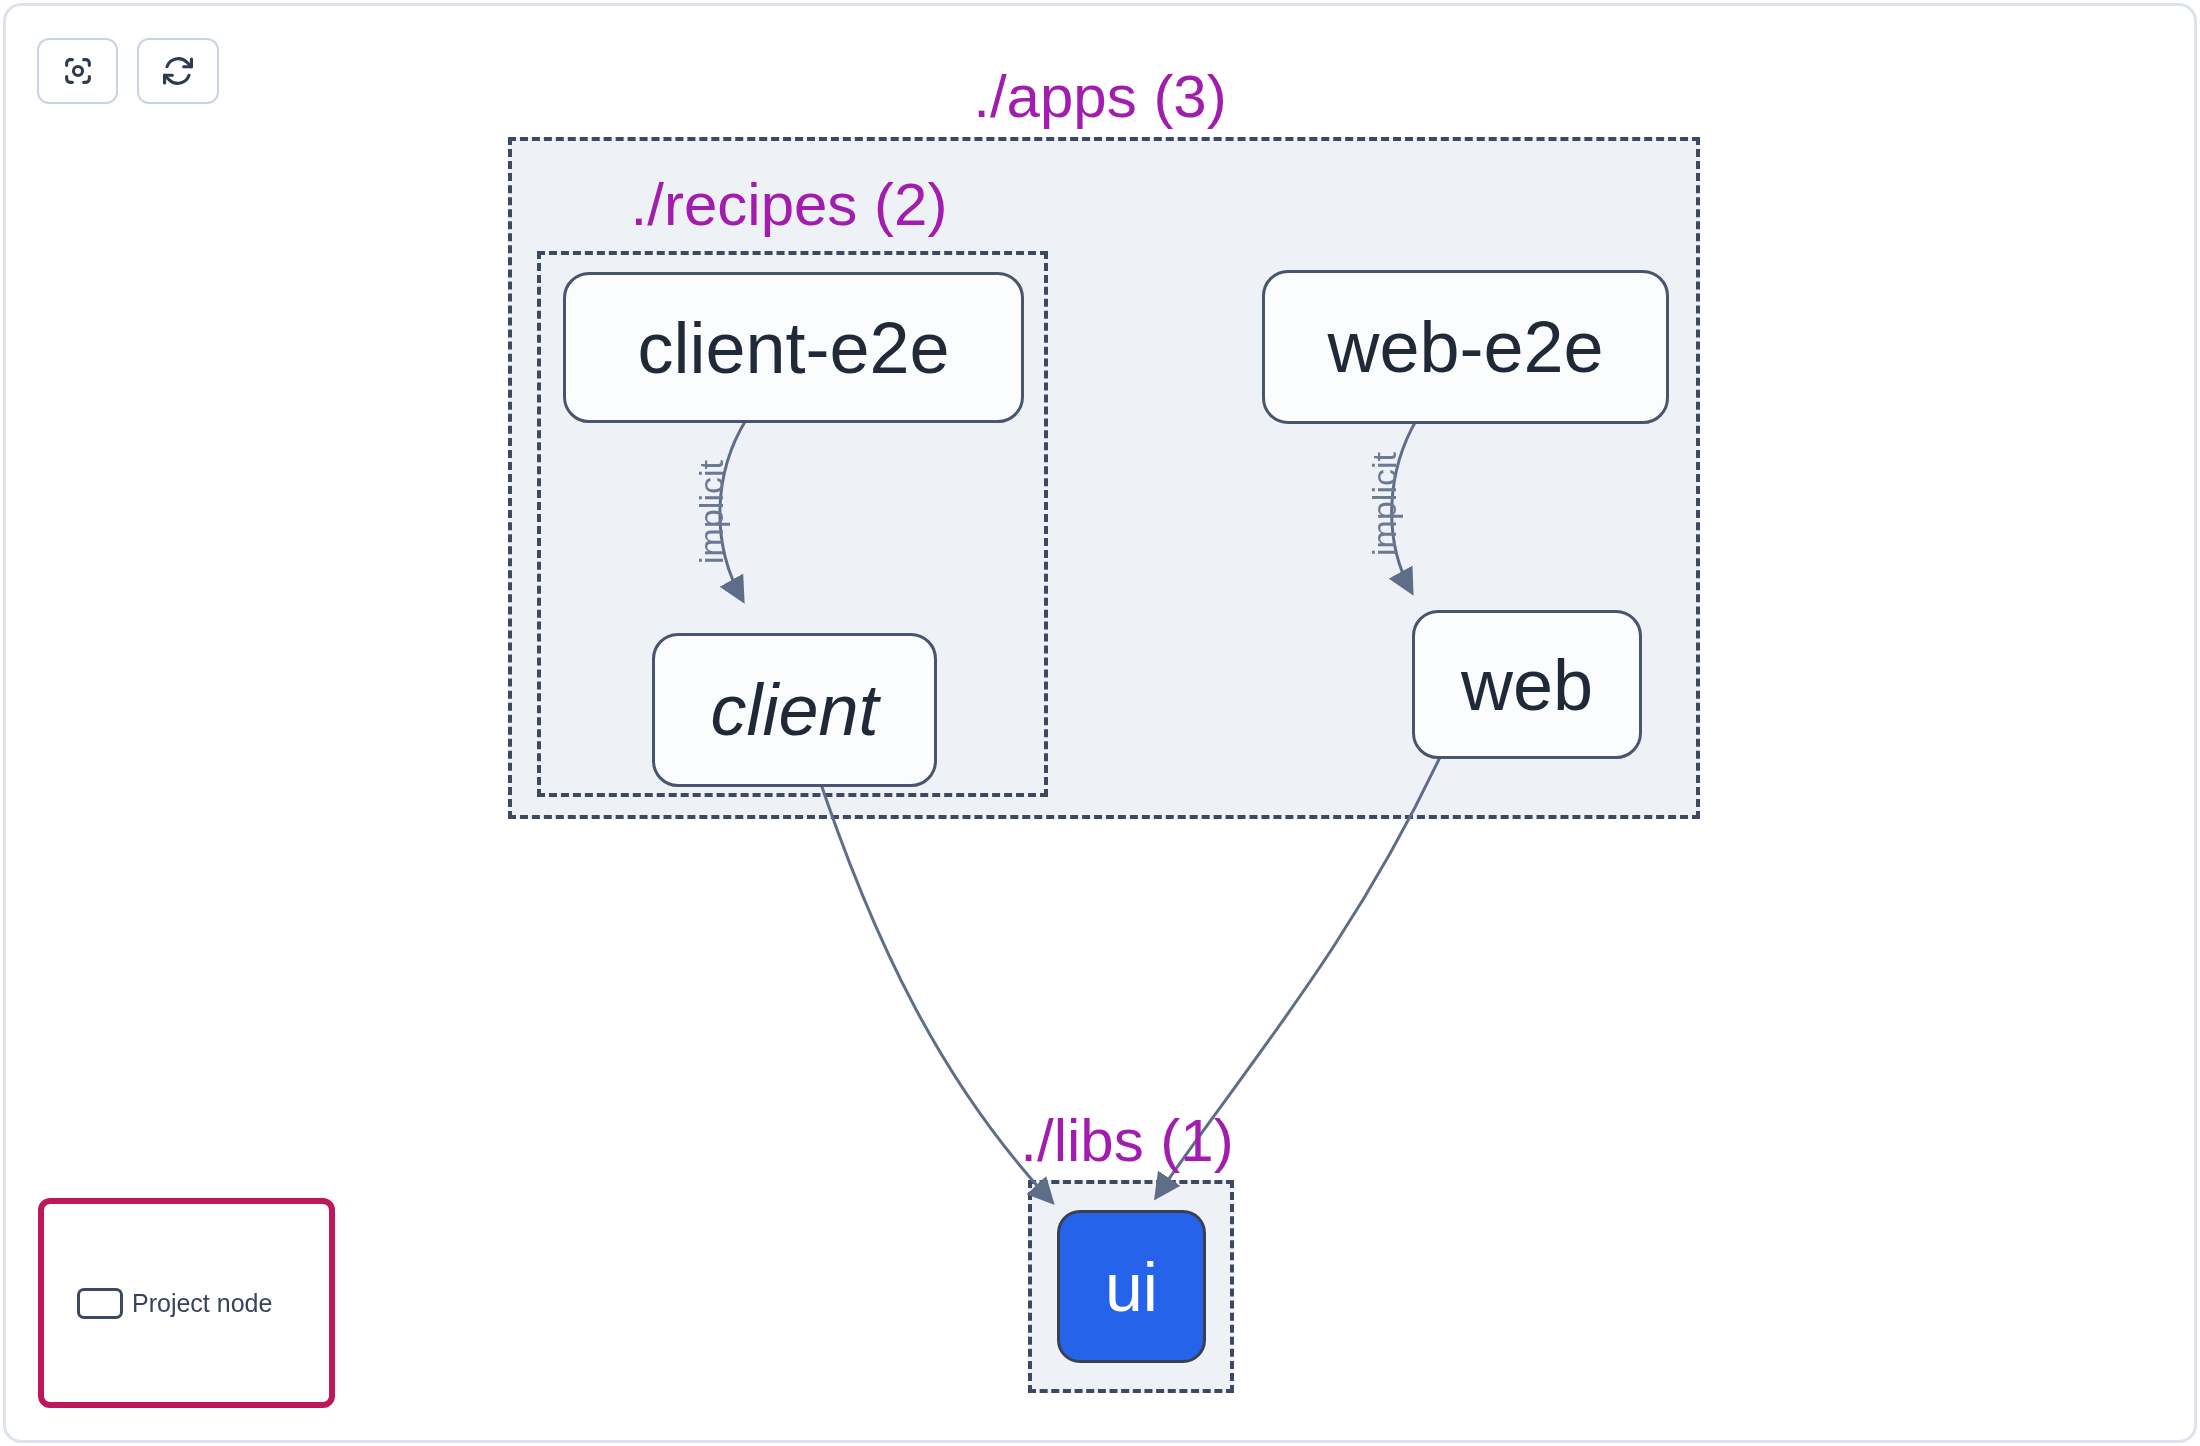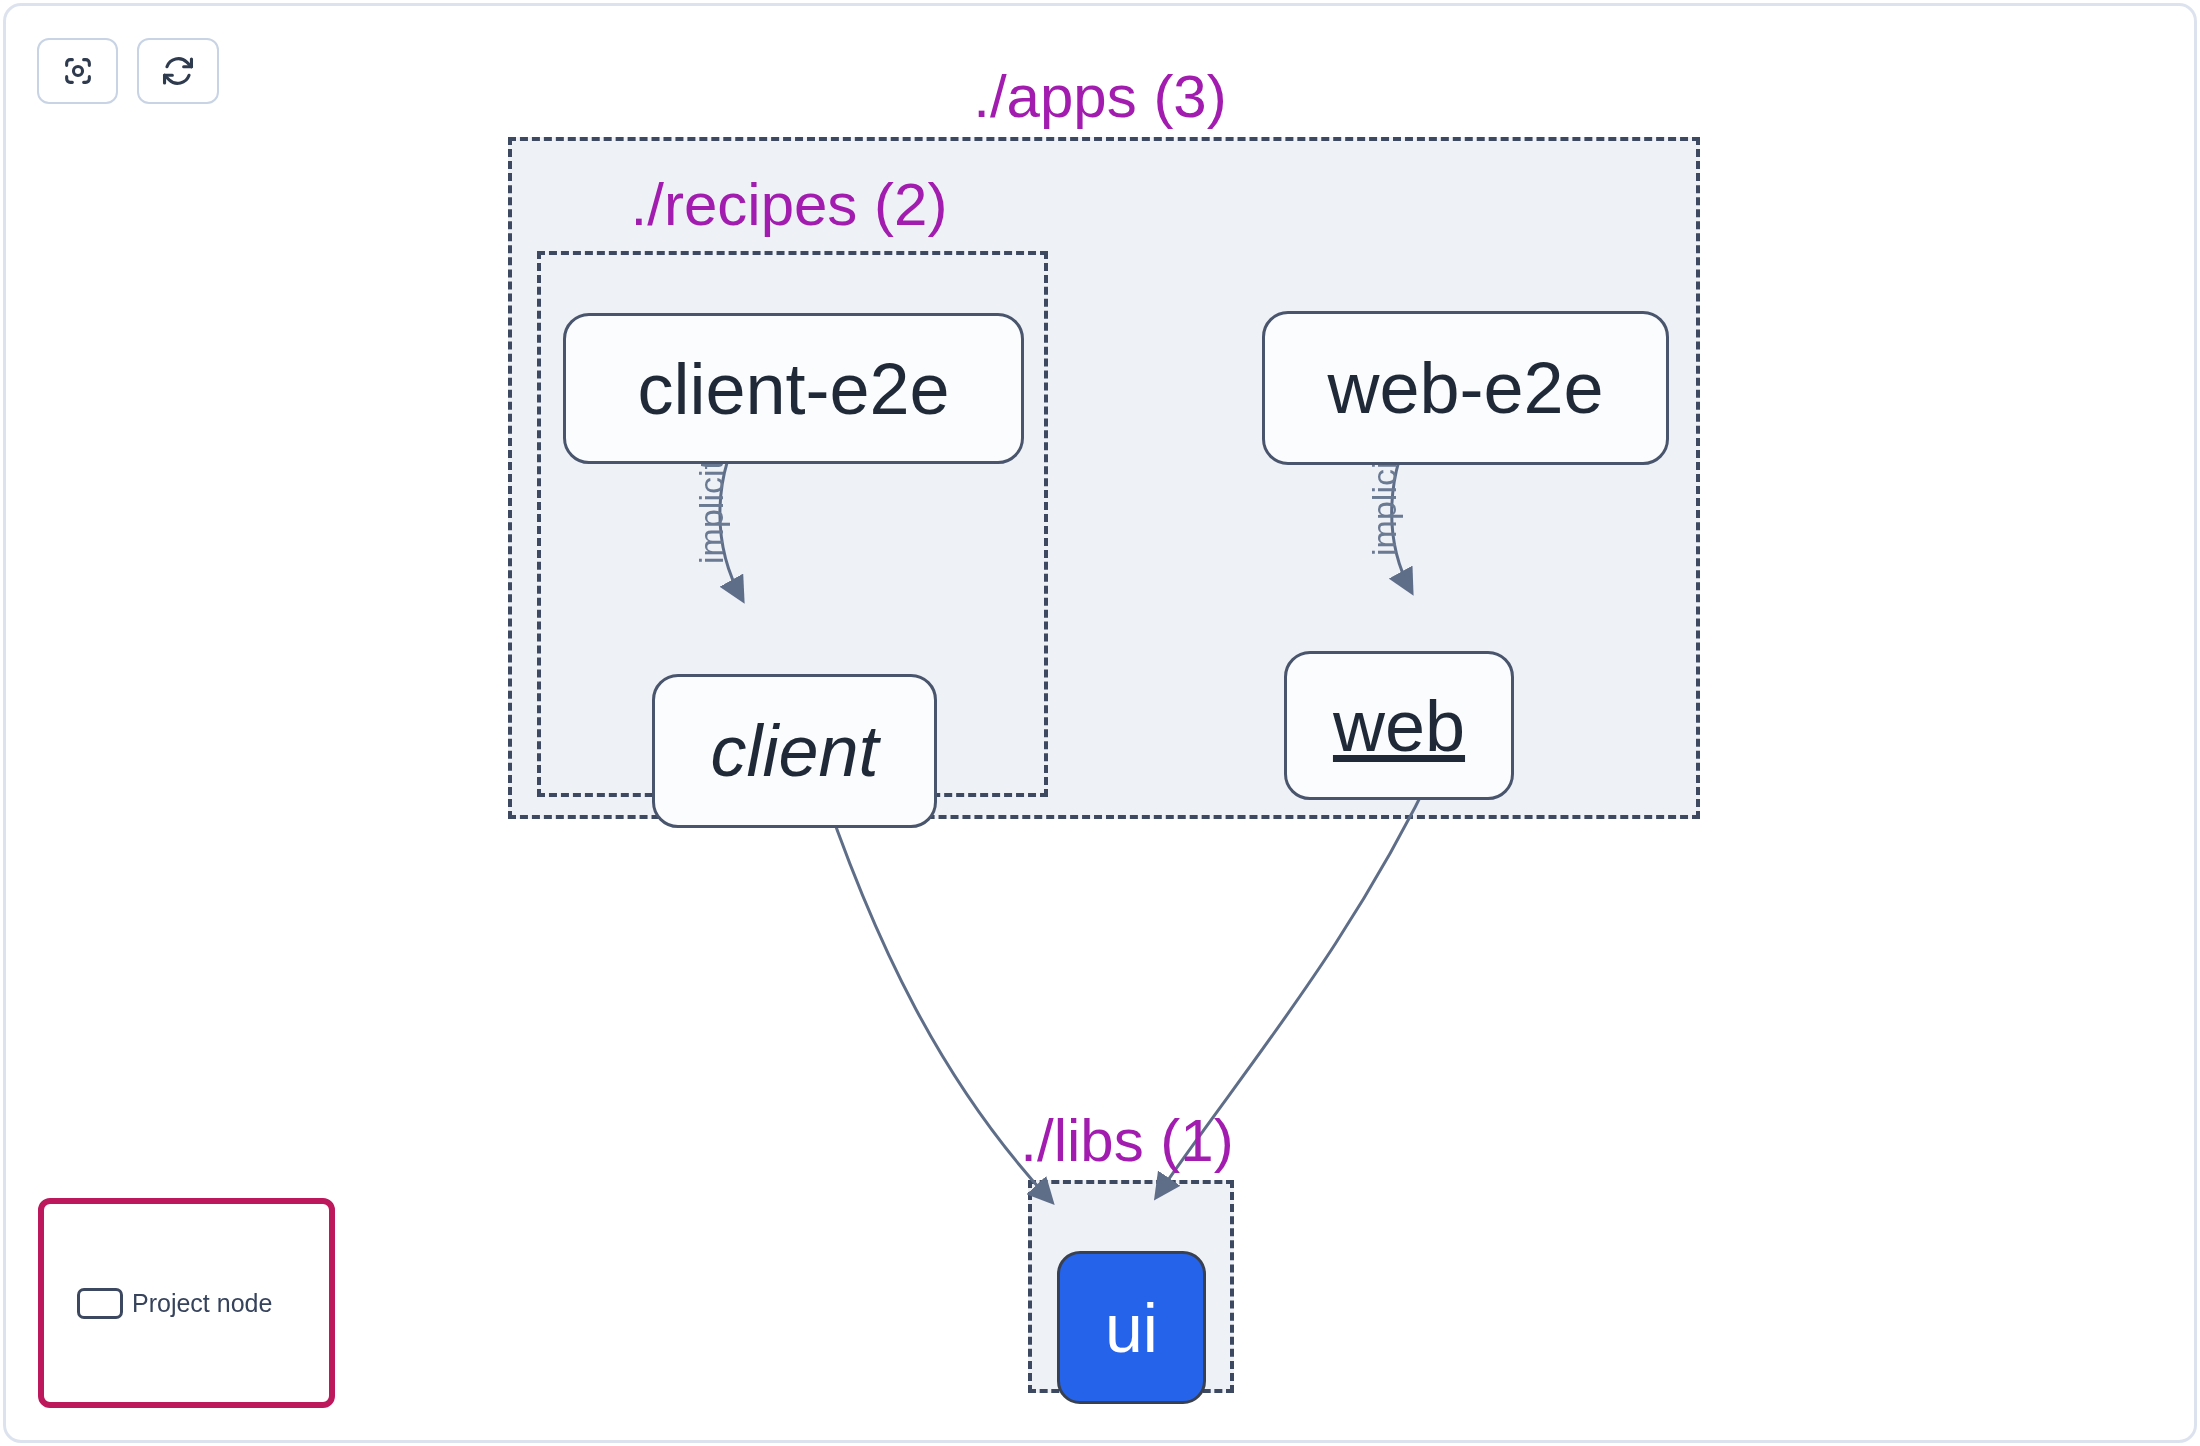--- a/index.html
+++ b/index.html
@@ -27,21 +27,21 @@
   }
   .container-label {
     position:absolute; font-size:60px; color:#a21caf; text-align:center;
     z-index:4; pointer-events:none; white-space:nowrap; line-height:1.15;
   }
 
   
   .node {
     position:absolute; z-index:3; background:#fbfcfd; border:3px solid #49556c;
     border-radius:26px; display:flex; align-items:center; justify-content:center;
-    font-size:72px; color:#1f2937; cursor:pointer;margin-top:41px;
+    font-size:72px; color:#1f2937; cursor:pointer;
   }
   .node--touched { background:#2563eb; border-color:#39404f; color:#ffffff; font-size:68px; border-radius:24px; }
 
   
   #edges { position:absolute; left:0; top:0; z-index:2; pointer-events:none; }
   #edges path.edge { stroke:#5f6e88; stroke-width:3; fill:none; }
   #edges text.edge-label {
     font-family:"Liberation Sans", sans-serif; font-size:34px; fill:#6b7a93;
     text-anchor:middle;
   }
@@ -106,21 +106,21 @@
   <path class="edge" d="M 1417 419 C 1387 470 1382 538 1411 591" marker-end="url(#arrow)"></path>
   <path class="edge" d="M 812 757 C 874 948 946 1088 1051 1201" marker-end="url(#arrow)"></path>
   <path class="edge" d="M 1441 755 C 1350 948 1243 1070 1157 1196" marker-end="url(#arrow)"></path>
   <text class="edge-label" transform="translate(723 512) rotate(-90)">implicit</text>
   <text class="edge-label" transform="translate(1396 504) rotate(-90)">implicit</text>
 </svg>
 
 <div class="node" style="left:563px; top:272px; width:455px; height:145px;">client-e2e</div>
 <div class="node" style="left:1262px; top:270px; width:401px; height:148px;">web-e2e</div>
 <div class="node" style="left:652px; top:633px; width:279px; height:148px;font-style:italic;">client</div>
-<div class="node" style="left:1284px; top:610px; width:224px; height:143px;text-decoration:underline;">web</div>
+<div class="node" style="left:1412px; top:610px; width:224px; height:143px;">web</div>
 <div class="node node--touched" style="left:1057px; top:1210px; width:143px; height:147px;border-radius:23px;">ui</div>
 
 <div class="legend">
   <div class="legend-row">
     <span class="legend-icon-cell">
         <span class="sw-project"></span>
       </span>
     <span class="legend-label">Project node</span>
   </div>
 </div>

